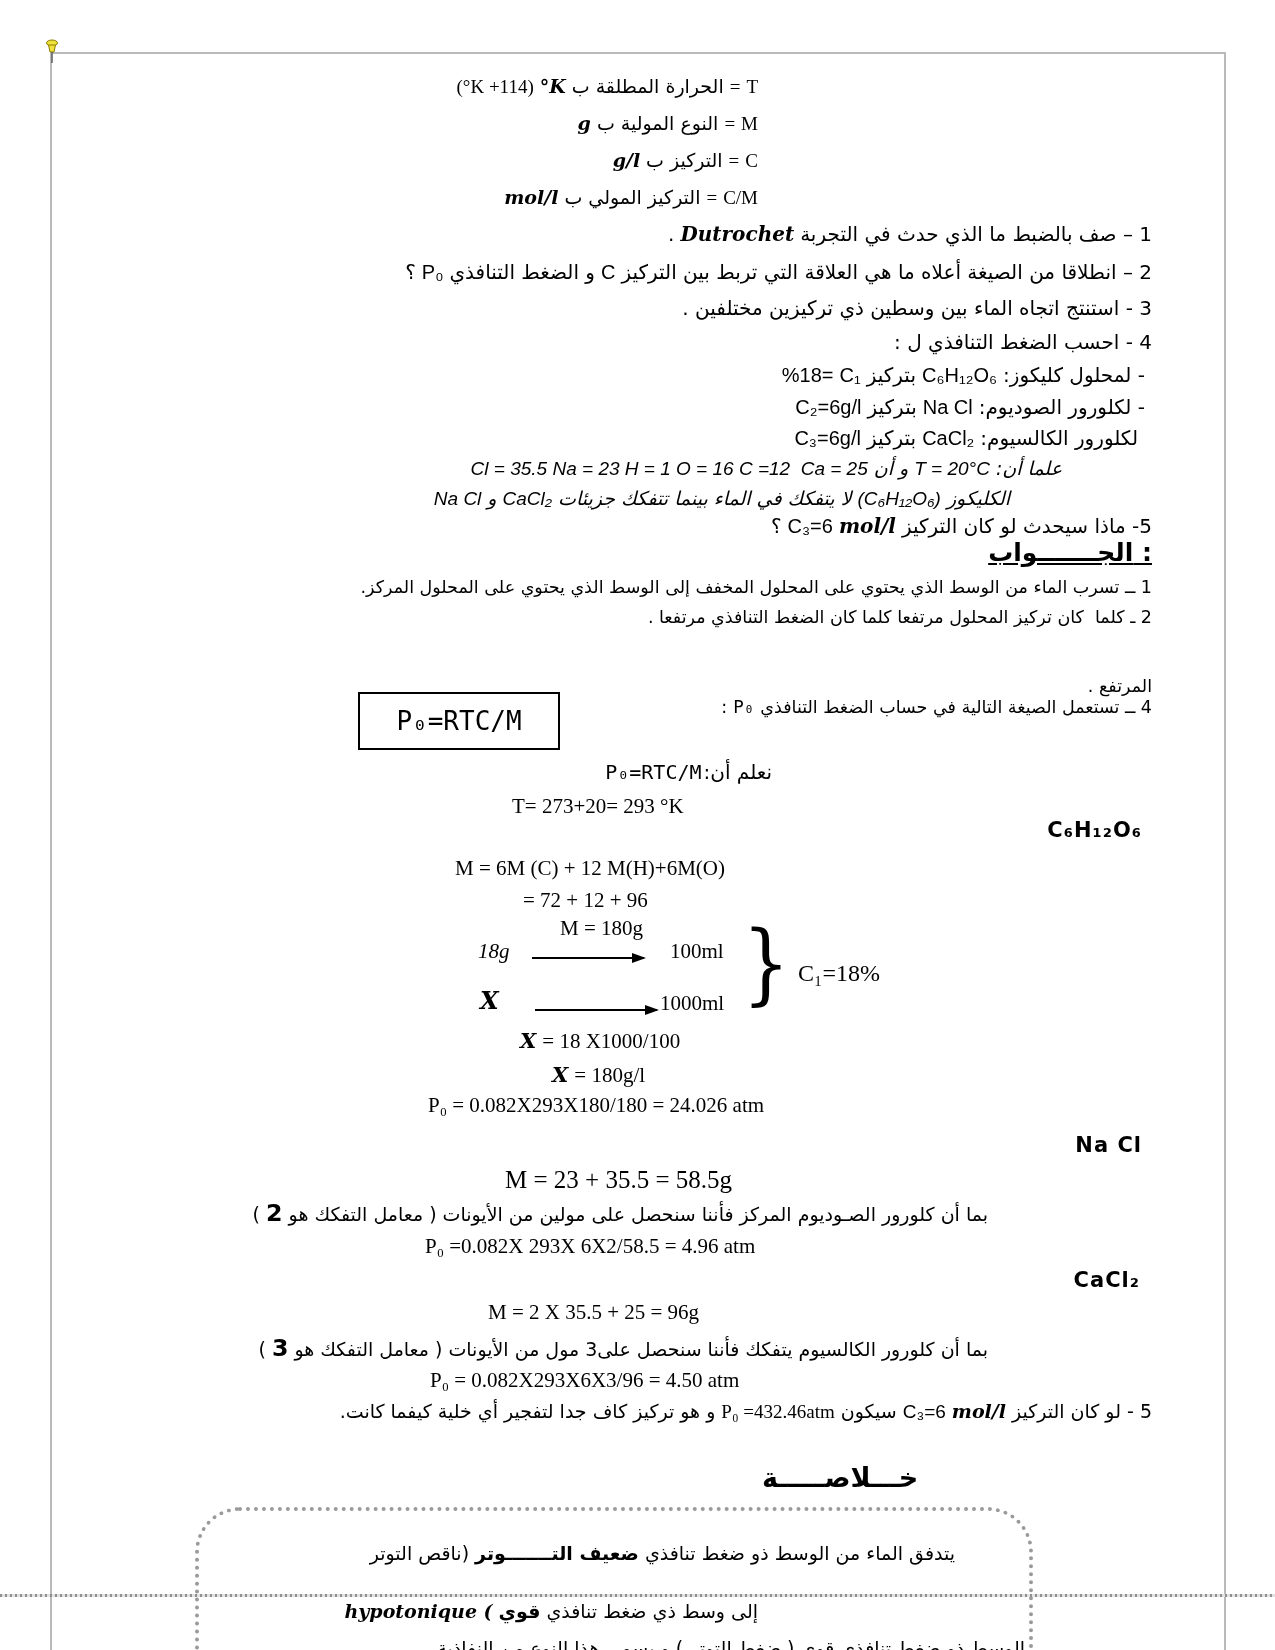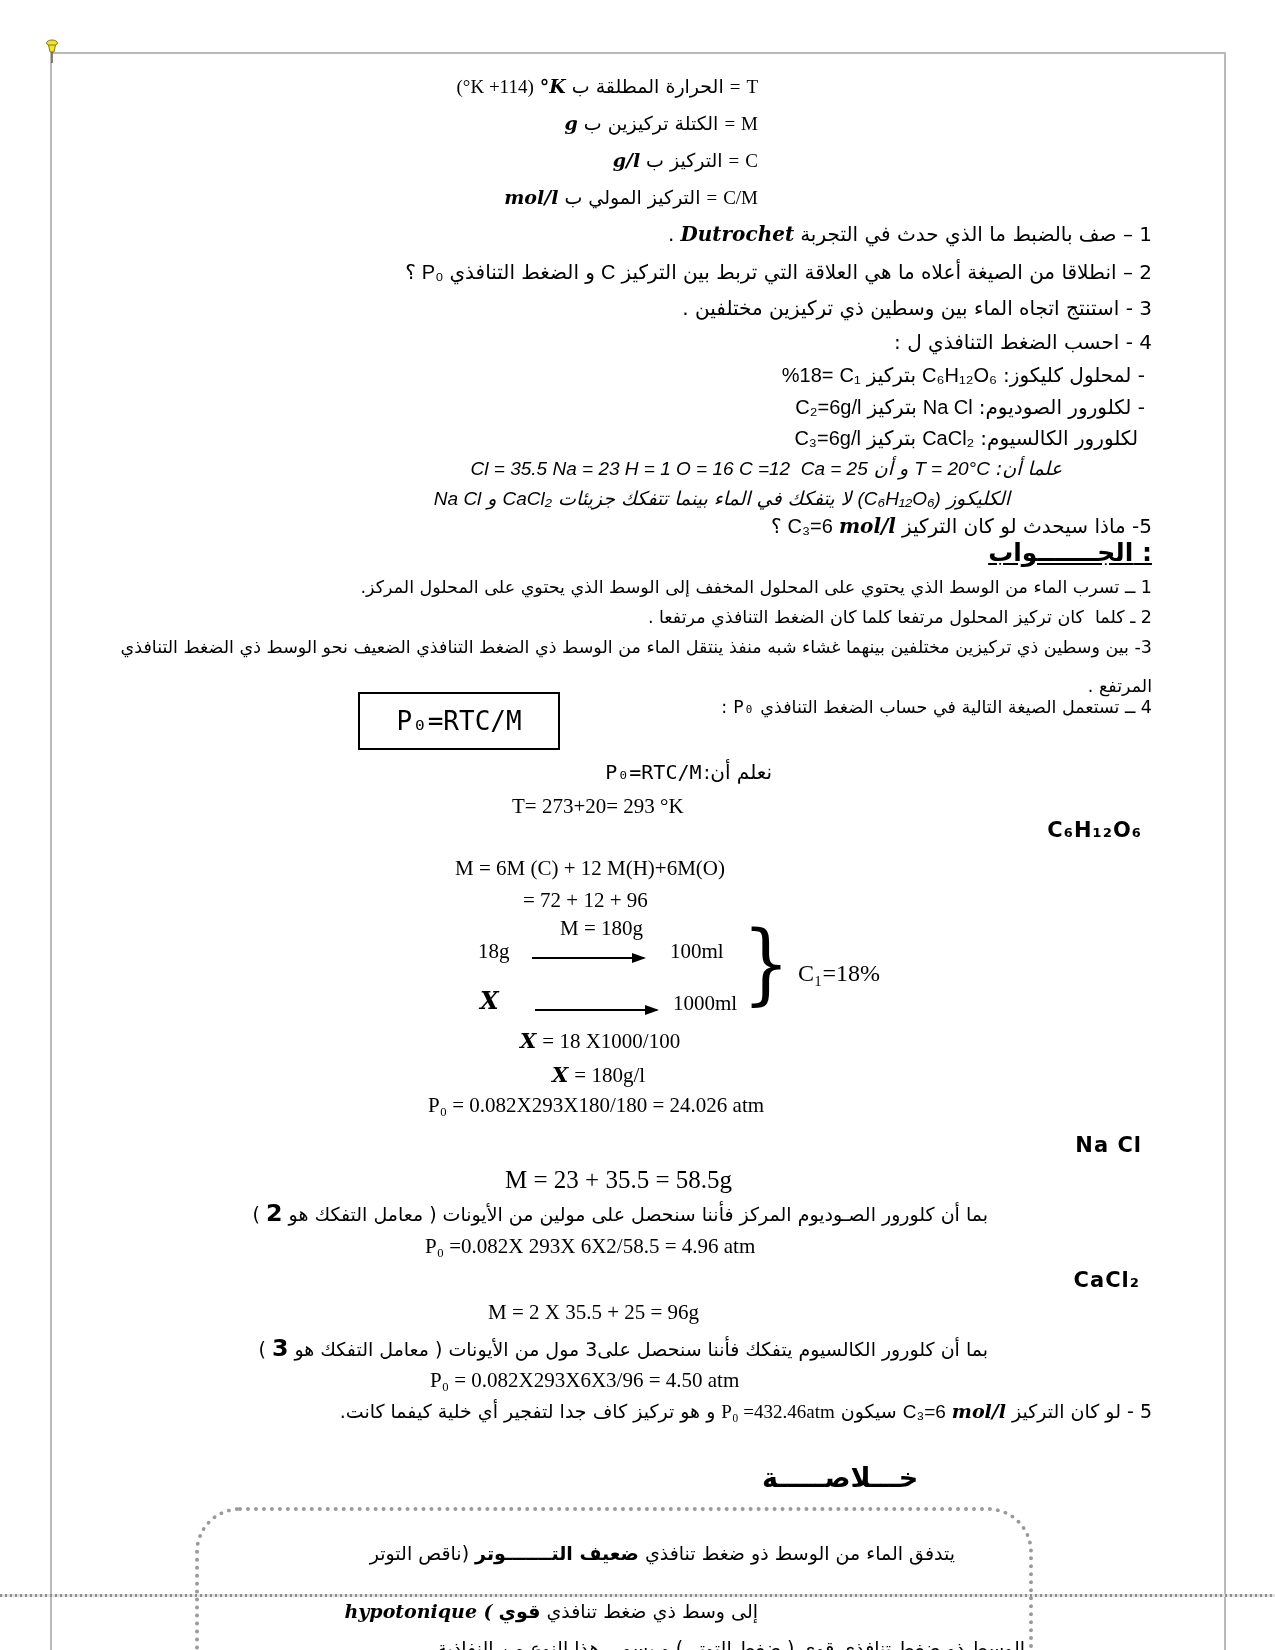--- a/index.html
+++ b/index.html
@@ -55,21 +55,21 @@
   <div class="line" style="right:517px;top:75px;font-size:19px;">
       <span class="seg lt" dir="ltr">T</span>
       <span class="seg lt" dir="ltr">=</span>
       <span class="seg" dir="rtl">الحرارة المطلقة ب</span>
       <span class="seg cu" dir="ltr">°K</span>
       <span class="seg lt" dir="ltr">(°K +114)</span>
     </div>
   <div class="line" style="right:517px;top:112px;font-size:19px;">
       <span class="seg lt" dir="ltr">M</span>
       <span class="seg lt" dir="ltr">=</span>
-      <span class="seg" dir="rtl">الكتلة تركيزين ب</span>
+      <span class="seg" dir="rtl">النوع المولية ب</span>
       <span class="seg cu" dir="ltr">g</span>
     </div>
   <div class="line" style="right:517px;top:149px;font-size:19px;">
       <span class="seg lt" dir="ltr">C</span>
       <span class="seg lt" dir="ltr">=</span>
       <span class="seg" dir="rtl">التركيز ب</span>
       <span class="seg cu" dir="ltr">g/l</span>
     </div>
   <div class="line" style="right:517px;top:186px;font-size:19px;">
       <span class="seg lt" dir="ltr">C/M</span>
@@ -136,23 +136,20 @@
       <span class="seg" dir="rtl">؟</span>
     </div>
 
   <div class="heading-ar underlined" style="right:123px;top:538px;font-size:25px;">الجـــــــواب :</div>
   <div class="line" style="right:123px;top:577px;font-size:17.5px;">
       <span class="seg" dir="rtl">1 ــ تسرب الماء من الوسط الذي يحتوي على المحلول المخفف إلى الوسط الذي يحتوي على المحلول المركز.</span>
     </div>
   <div class="line" style="right:123px;top:607px;font-size:17.5px;">
       <span class="seg" dir="rtl">2 ـ كلما  كان تركيز المحلول مرتفعا كلما كان الضغط التنافذي مرتفعا .</span>
     </div>
-  <div class="line" style="right:123px;top:637px;font-size:17.5px;">
-      <span class="seg" dir="rtl">3- بين وسطين ذي تركيزين مختلفين بينهما غشاء شبه منفذ ينتقل الماء من الوسط ذي الضغط التنافذي الضعيف نحو الوسط ذي الضغط التنافذي</span>
-    </div>
   <div class="line" style="right:123px;top:664px;font-size:17.5px;margin-top:12px;">
       <span class="seg" dir="rtl">المرتفع .</span>
     </div>
   <div class="line" style="right:123px;top:697px;font-size:17.5px;">
       <span class="seg" dir="rtl">4 ــ تستعمل الصيغة التالية في حساب الضغط التنافذي</span>
       <span class="seg mn" dir="ltr">P₀</span>
       <span class="seg" dir="rtl">:</span>
     </div>
 
   <div id="formula-box">P₀=RTC/M</div>
@@ -169,32 +166,32 @@
   <div class="line ltr" style="left:455px;top:855px;font-size:21px;">
       <span class="seg lt" dir="ltr">M = 6M (C) + 12 M(H)+6M(O)</span>
     </div>
   <div class="line ltr" style="left:523px;top:887px;font-size:21px;">
       <span class="seg lt" dir="ltr">= 72 + 12 + 96</span>
     </div>
   <div class="line ltr" style="left:560px;top:915px;font-size:21px;">
       <span class="seg lt" dir="ltr">M = 180g</span>
     </div>
 
-  <div class="line ltr lt" style="left:478px;top:938px;font-size:21px;">
+  <div class="line ltr lt" style="left:478px;top:938px;font-size:21px;font-style:italic;">
       <span class="seg lt">18g</span>
     </div>
   <div class="arrow" style="left:532px;top:957px;width:112px;"></div>
   <div class="line ltr lt" style="left:670px;top:938px;font-size:21px;justify-content:center;">
       <span class="seg lt">100ml</span>
     </div>
   <div class="line ltr" style="left:480px;top:986px;font-size:24px;">
       <span class="seg cu">X</span>
     </div>
   <div class="arrow" style="left:535px;top:1009px;width:122px;"></div>
-  <div class="line ltr lt" style="left:660px;top:990px;font-size:21px;margin-left:13px;">
+  <div class="line ltr lt" style="left:660px;top:990px;font-size:21px;">
       <span class="seg lt">1000ml</span>
     </div>
   <div id="brace">}</div>
   <div class="line ltr lt" style="left:798px;top:958px;font-size:24px;">
       <span class="seg lt">C₁=18%</span>
     </div>
 
   <div class="line ltr" style="left:520px;top:1028px;font-size:21px;">
       <span class="seg cu" dir="ltr">X</span>
       <span class="seg lt" dir="ltr">= 18 X1000/100</span>

